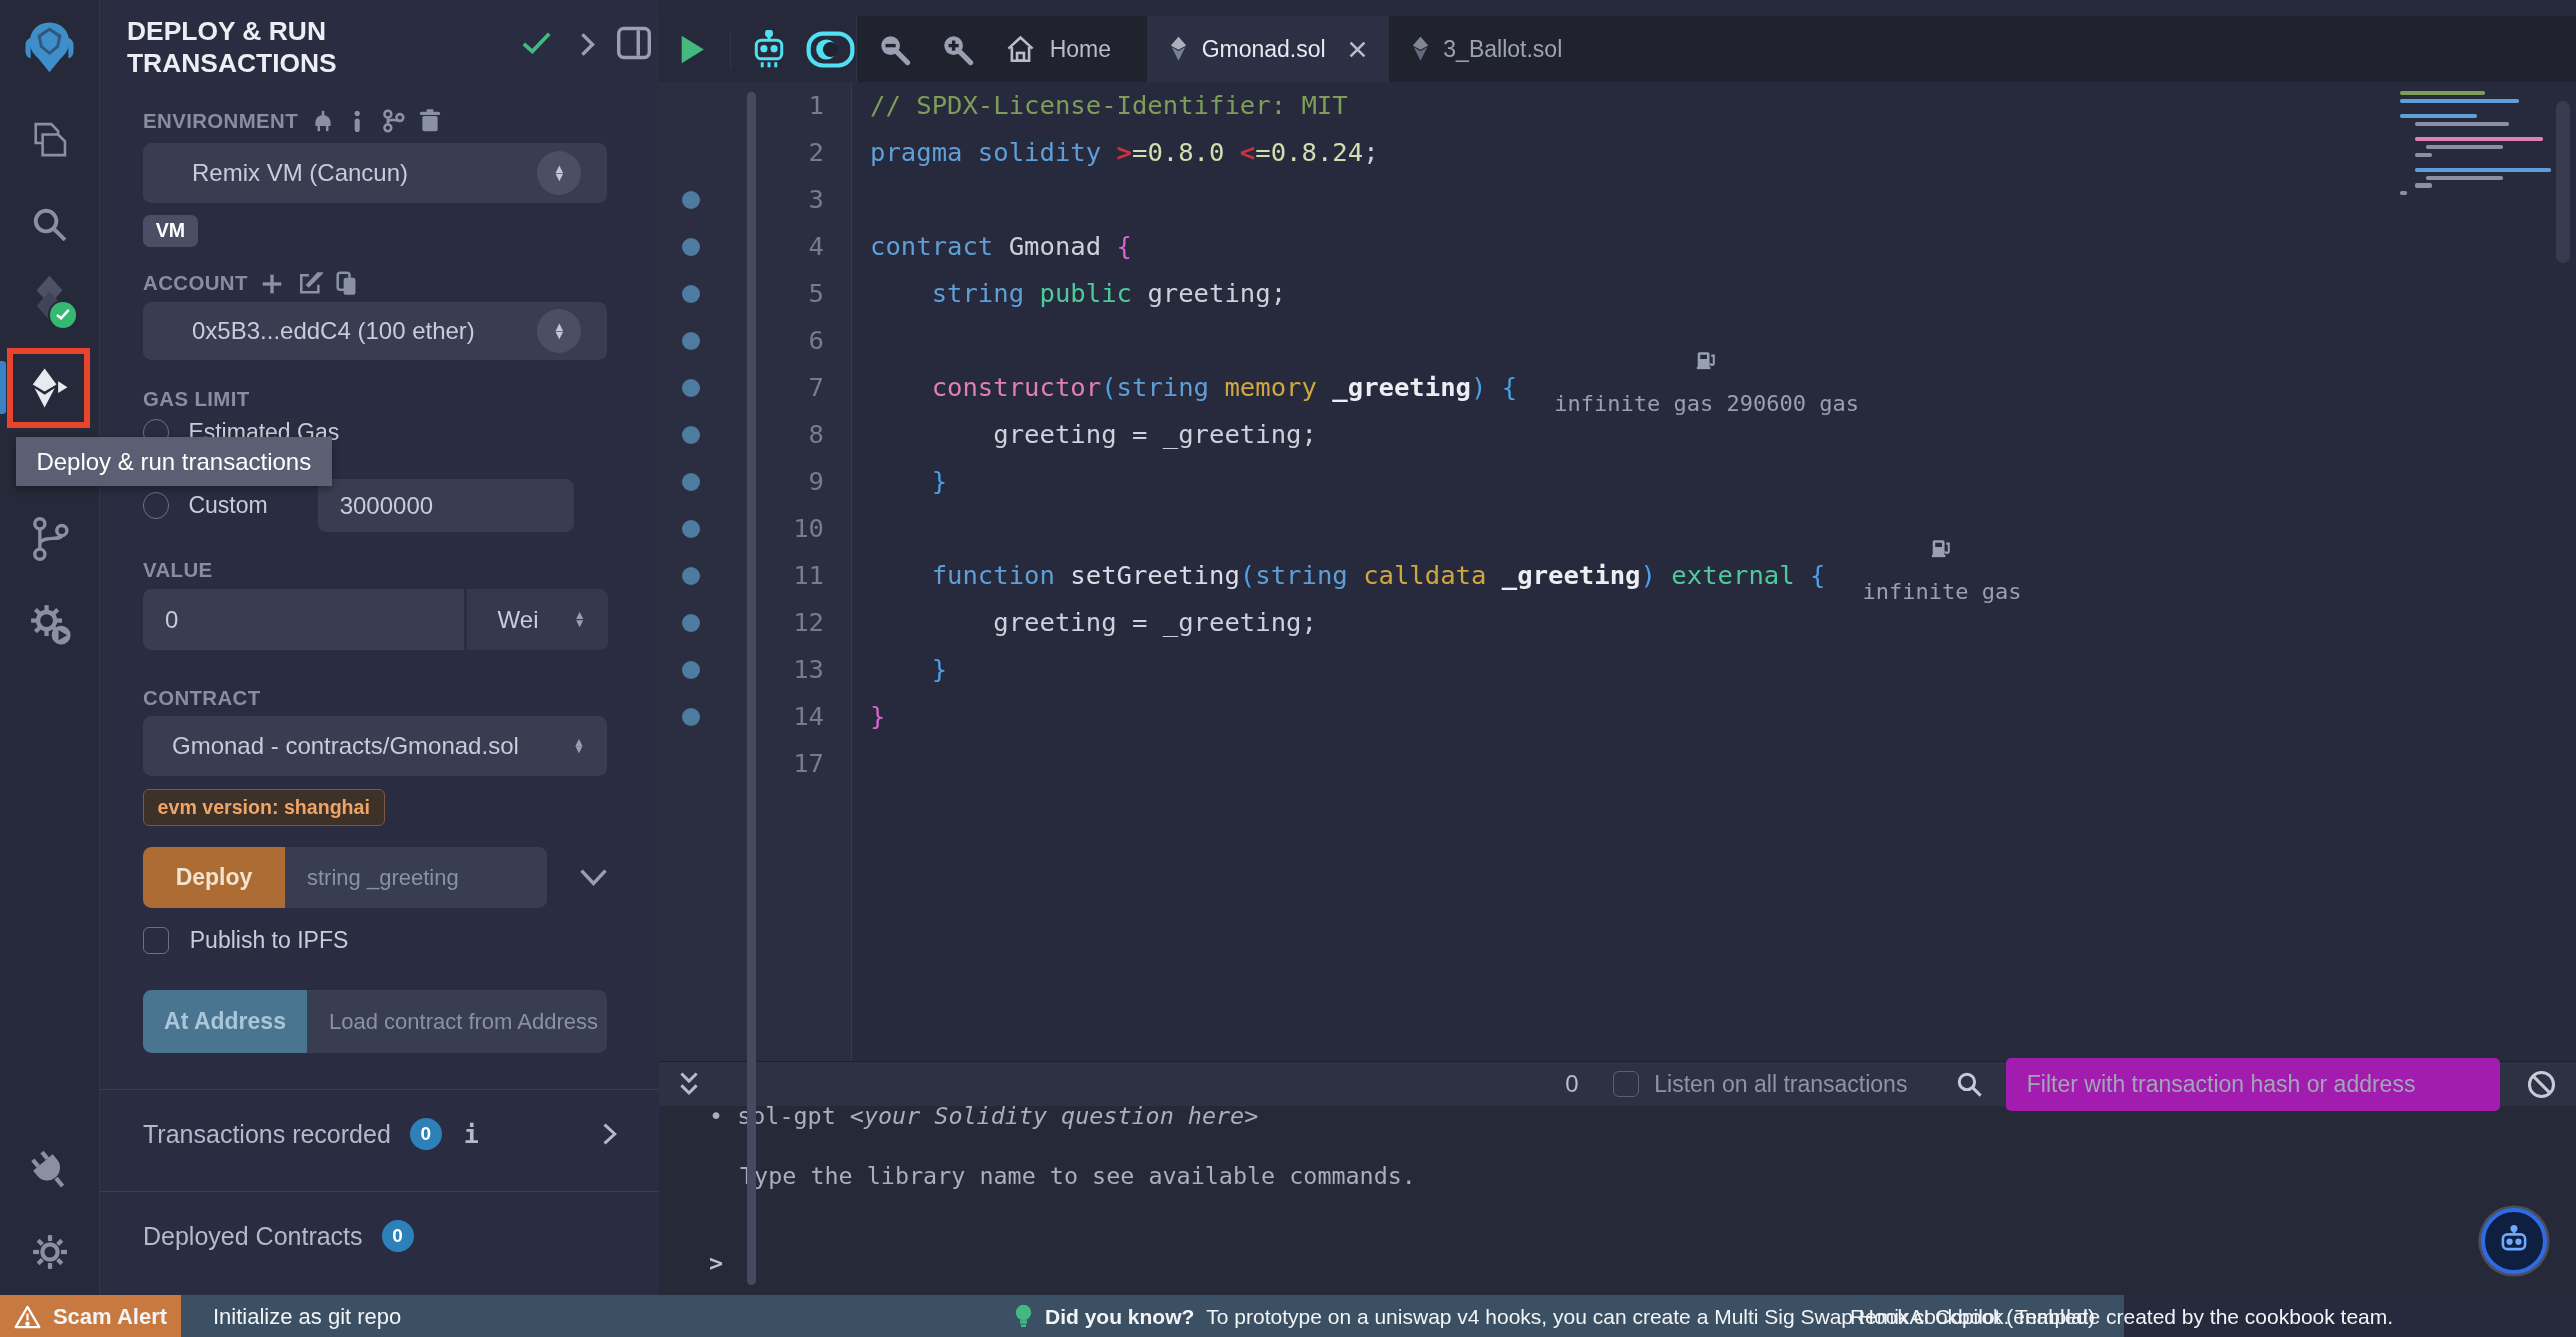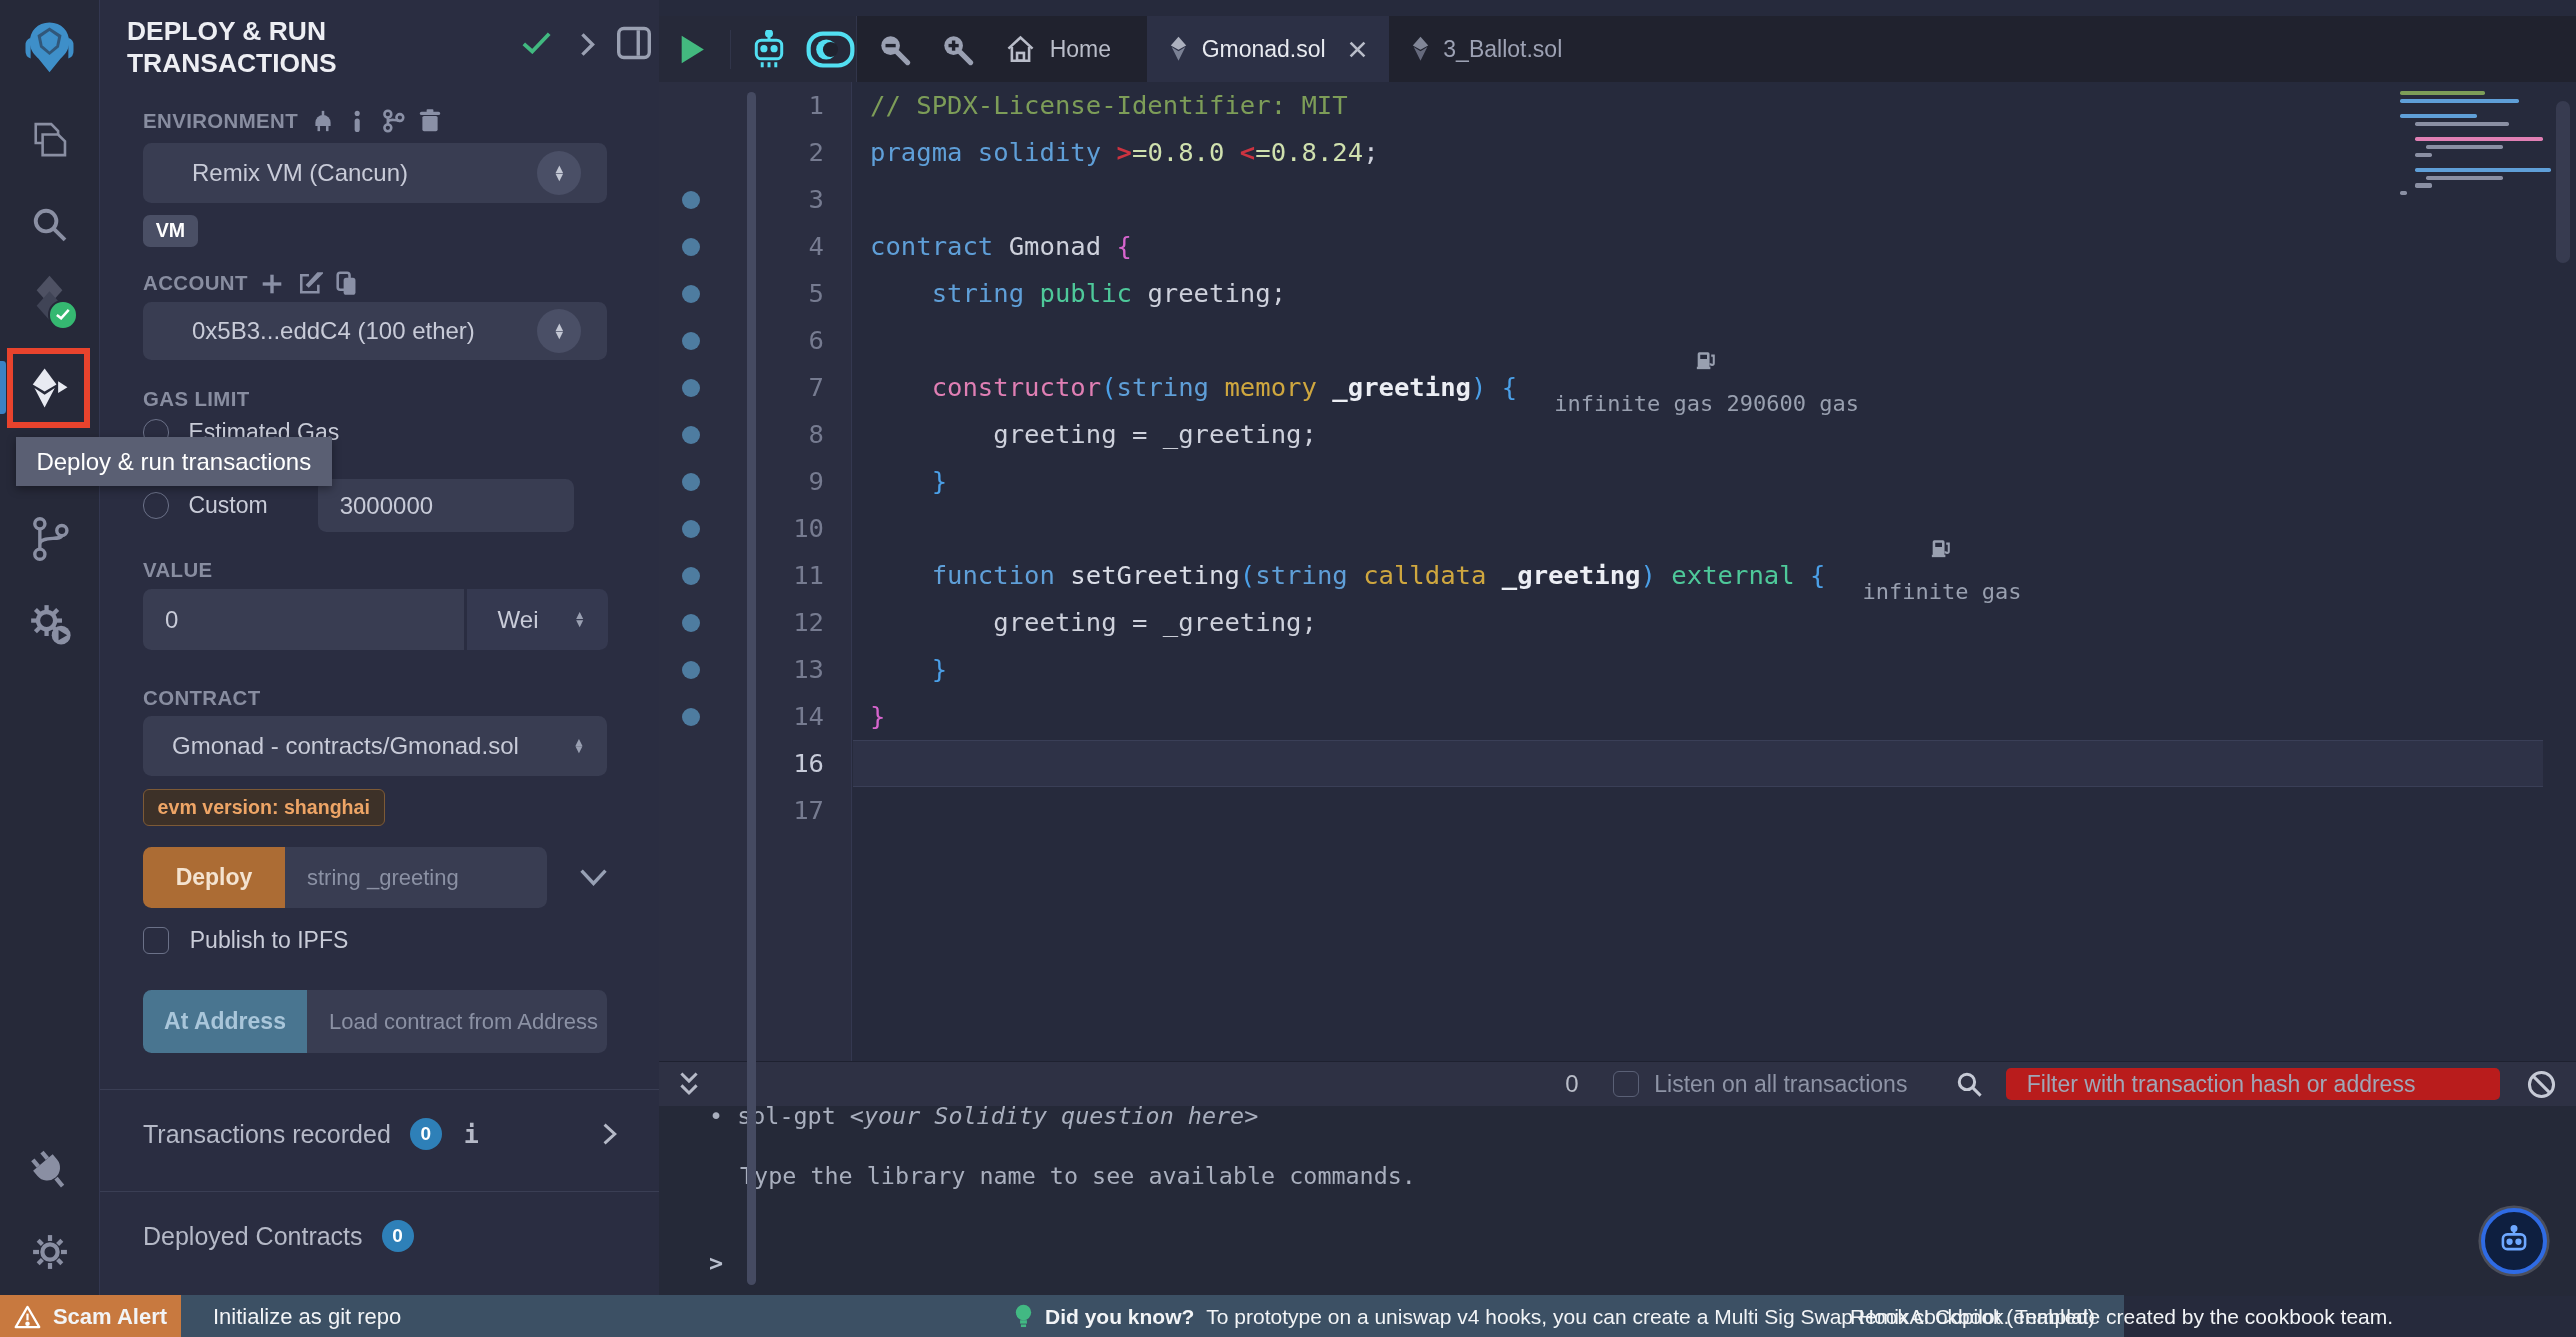--- a/index.html
+++ b/index.html
@@ -88,21 +88,21 @@
   #minimap{left:1742px;top:75px;width:145px;height:111px;}
   .mm{height:4.3px;margin-bottom:3.4px;border-radius:1.7px;}
   #ed-scroll{left:1898px;top:85px;width:13.6px;height:162px;background:#373b50;border-radius:6.8px;}
 
   
   #terminal{left:658px;top:1061px;width:1918px;height:234px;background:#252938;border-top:0.9px solid #1e2130;}
   #term-head{position:absolute;left:0;top:0;width:1918px;height:44px;background:#2e3144;display:flex;align-items:center;z-index:5;}
   #term-right{margin-left:auto;display:flex;align-items:center;gap:0;padding-right:19px;}
   #term-count{font-size:24px;color:#b9bdc8;}
   #listen-label{font-size:23px;color:#8e94a6;margin-left:15.3px;white-space:nowrap;}
-  #filter-box{width:494px;height:32px;background:#b91c1c;border-radius:5.1px;display:flex;align-items:center;margin:0 25.6px 0 22px;}
+  #filter-box{width:494px;height:53px;background:#a21caf;border-radius:5.1px;display:flex;align-items:center;margin:0 25.6px 0 22px;}
   #filter-box input{background:transparent;border:none;outline:none;width:100%;padding:0 20.4px;
        font-size:23px;color:#c8cbd8;font-family:"Liberation Sans",sans-serif;}
   #filter-box input::placeholder{color:#a0a6b6;}
   #term-body{position:absolute;left:0;top:44px;width:1918px;height:190px;overflow:hidden;
              font-family:"DejaVu Sans Mono",monospace;font-size:23.4px;color:#a9afbe;}
   .tline{padding-left:51px;line-height:48px;white-space:nowrap;}
   .tline.first{margin-top:-13.6px;}
   .tline.second{margin-top:12px;padding-left:82px;}
   .tline.prompt{margin-top:39px;font-weight:bold;color:#b9bfce;}
   .ital{font-style:italic;}
@@ -578,25 +578,20 @@
           <span class="numcell">13</span>
           <span class="codecell"><span class="src"><span class="tok-id">    </span><span class="tok-br2">}</span></span></span>
         </div>
         <div class="code-row">
           <span class="dotcell">
             <span class="gdot"></span>
           </span>
           <span class="numcell">14</span>
           <span class="codecell"><span class="src"><span class="tok-br1">}</span></span></span>
         </div>
-        <div class="code-row cur">
-          <span class="dotcell"></span>
-          <span class="numcell">16</span>
-          <span class="codecell"><span class="src"></span></span>
-        </div>
         <div class="code-row">
           <span class="dotcell"></span>
           <span class="numcell">17</span>
           <span class="codecell"><span class="src"></span></span>
         </div>
       </div>
 
     <div id="minimap" class="abs">
       <div class="mm" style="width:85px;background:#7d9d58"></div>
       <div class="mm" style="width:119px;background:#5f9fd8"></div>

